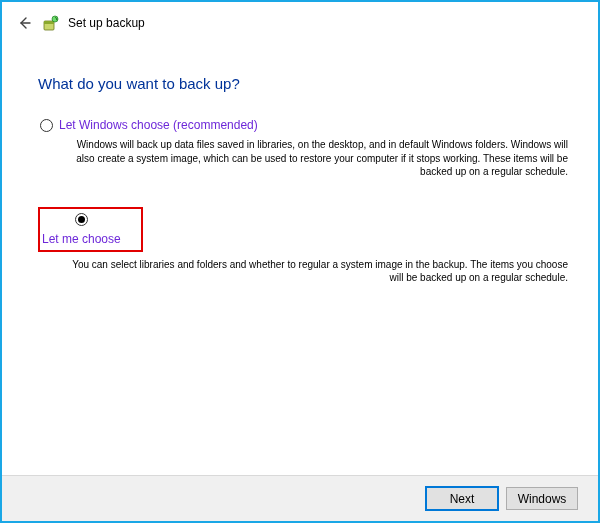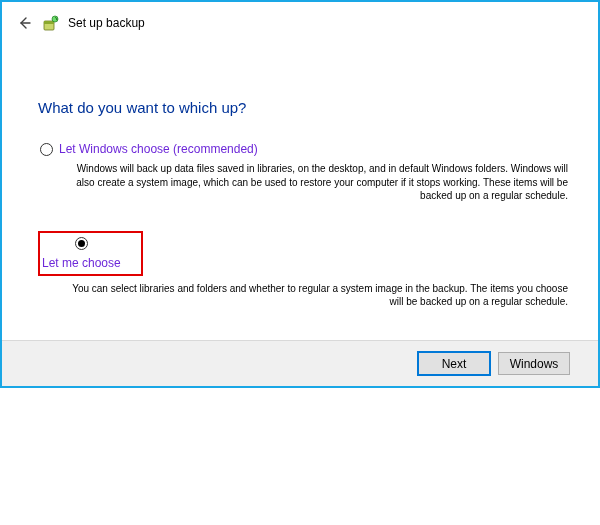--- a/index.html
+++ b/index.html
@@ -5,26 +5,25 @@
   * { box-sizing: border-box; }
   html, body { margin: 0; padding: 0; }
   body {
     font-family: "Segoe UI", Tahoma, sans-serif;
     font-size: 12px;
     color: #000;
     background: #fff;
   }
   .window {
     width: 600px;
-    height: 388px;
+    height: 523px;
     border: 2px solid #1aa7e6;
     display: flex;
     flex-direction: column;
     background: #fff;
-    gap: 24px;
   }
   .header {
     display: flex;
     align-items: center;
     padding: 11px 12px 2px 12px;
     gap: 8px;
   }
   .back-btn {
     width: 20px; height: 20px;
     display: flex; align-items: center; justify-content: center;
@@ -92,21 +91,21 @@
     color: #000;
     font-size: 10px;
     line-height: 1.35;
     margin: 4px 0 0 20px;
     max-width: 510px;
     text-align: right;
   }
   .footer {
     border-top: 1px solid #d9d9d9;
     background: #f0f0f0;
-    padding: 11px 28px;
+    padding: 11px 20px;
     display: flex;
     justify-content: flex-end;
     gap: 8px;
   }
   .btn {
     min-width: 72px;
     height: 23px;
     background: #e1e1e1;
     border: 1px solid #adadad;
     font-family: inherit;
@@ -138,21 +137,21 @@
         <rect x="2" y="7" width="10" height="3" fill="#8aa82d"></rect>
         <circle cx="13" cy="5" r="3" fill="#6edc6e" stroke="#1e7a1e" stroke-width="0.7"></circle>
         <path d="M13 3.5 A2 2 0 0 1 14.8 6" stroke="#1e7a1e" stroke-width="1" fill="none"></path>
         <polygon points="14.3,6.5 15.5,6 14.8,4.9" fill="#1e7a1e"></polygon>
       </svg>
     </span>
     <span class="wizard-title">Set up backup</span>
   </div>
 
   <div class="content">
-    <h1 class="heading">What do you want to which up?</h1>
+    <h1 class="heading">What do you want to back up?</h1>
 
     <div class="option">
       <div class="option-row">
         <span class="radio"></span>
         <span class="option-label">Let Windows choose (recommended)</span>
       </div>
       <div class="option-desc">Windows will back up data files saved in libraries, on the desktop, and in default Windows folders. Windows will also create a system image, which can be used to restore your computer if it stops working. These items will be backed up on a regular schedule.</div>
     </div>
 
     <div class="option">

